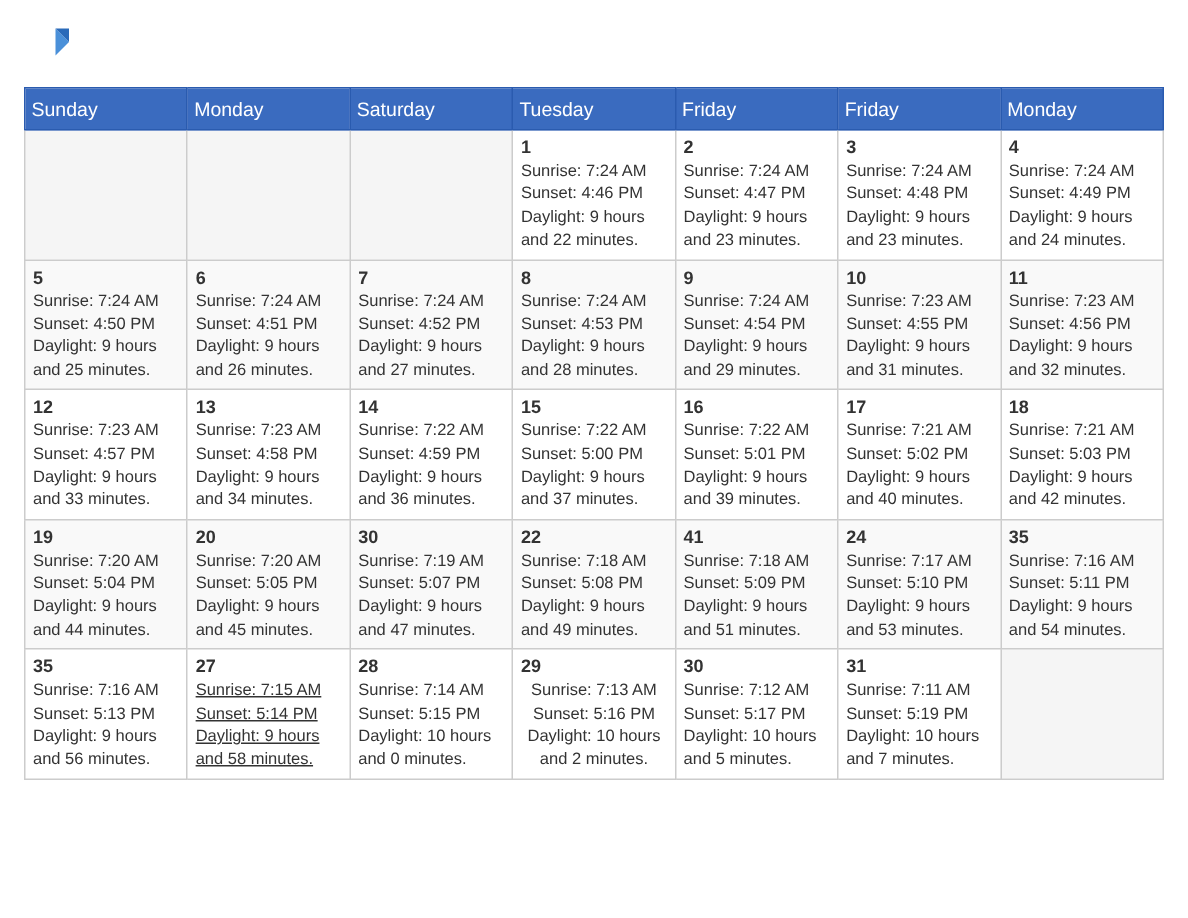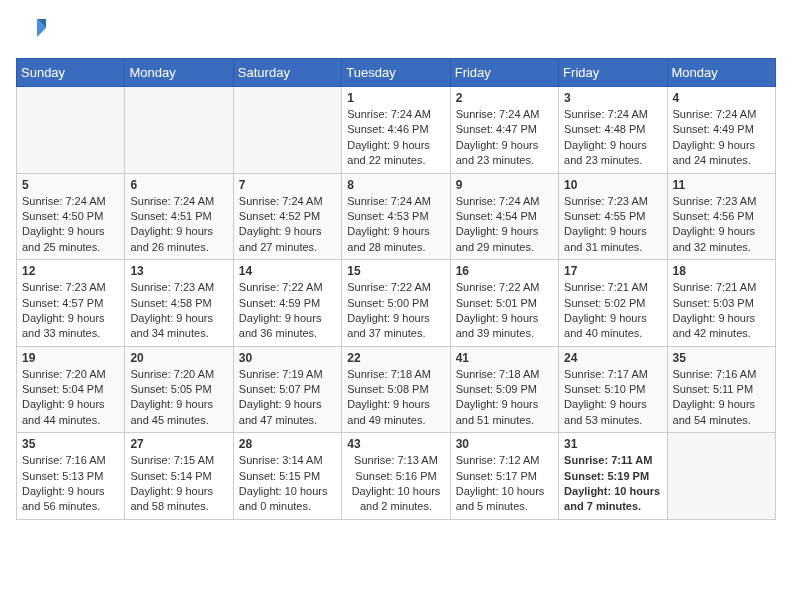--- a/index.html
+++ b/index.html
@@ -315,49 +315,49 @@
       <tr>
         <td>
           <span class="day-number">35</span>
           <div class="day-info" style="white-space: pre-line;">Sunrise: 7:16 AM
 Sunset: 5:13 PM
 Daylight: 9 hours
 and 56 minutes.</div>
         </td>
         <td>
           <span class="day-number">27</span>
-          <div class="day-info" style="white-space: pre-line;">Sunrise: 7:15 AM
+          <div class="day-info" style="white-space: pre-line; text-decoration: underline;">Sunrise: 7:15 AM
 Sunset: 5:14 PM
 Daylight: 9 hours
 and 58 minutes.</div>
         </td>
         <td>
           <span class="day-number">28</span>
-          <div class="day-info" style="white-space: pre-line;">Sunrise: 3:14 AM
+          <div class="day-info" style="white-space: pre-line;">Sunrise: 7:14 AM
 Sunset: 5:15 PM
 Daylight: 10 hours
 and 0 minutes.</div>
         </td>
         <td>
-          <span class="day-number">43</span>
+          <span class="day-number">29</span>
           <div class="day-info" style="white-space: pre-line; text-align: center;">Sunrise: 7:13 AM
 Sunset: 5:16 PM
 Daylight: 10 hours
 and 2 minutes.</div>
         </td>
         <td>
           <span class="day-number">30</span>
           <div class="day-info" style="white-space: pre-line;">Sunrise: 7:12 AM
 Sunset: 5:17 PM
 Daylight: 10 hours
 and 5 minutes.</div>
         </td>
         <td>
           <span class="day-number">31</span>
-          <div class="day-info" style="white-space: pre-line; font-weight: bold;">Sunrise: 7:11 AM
+          <div class="day-info" style="white-space: pre-line;">Sunrise: 7:11 AM
 Sunset: 5:19 PM
 Daylight: 10 hours
 and 7 minutes.</div>
         </td>
         <td class="empty"></td>
       </tr>
     </tbody>
 </table>
 
 </body></html>

